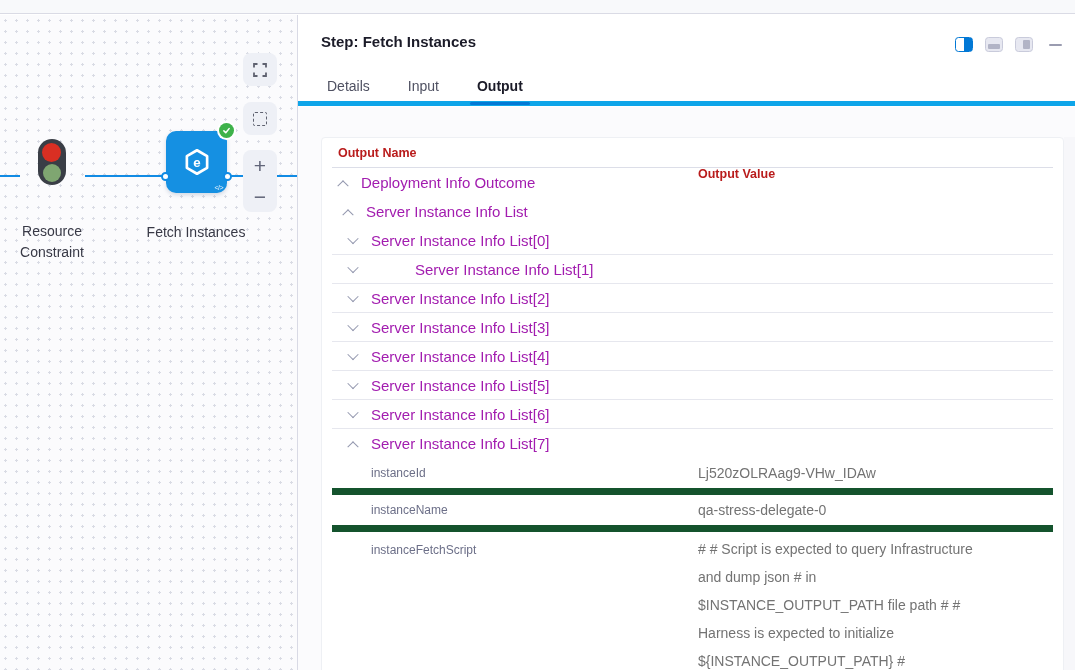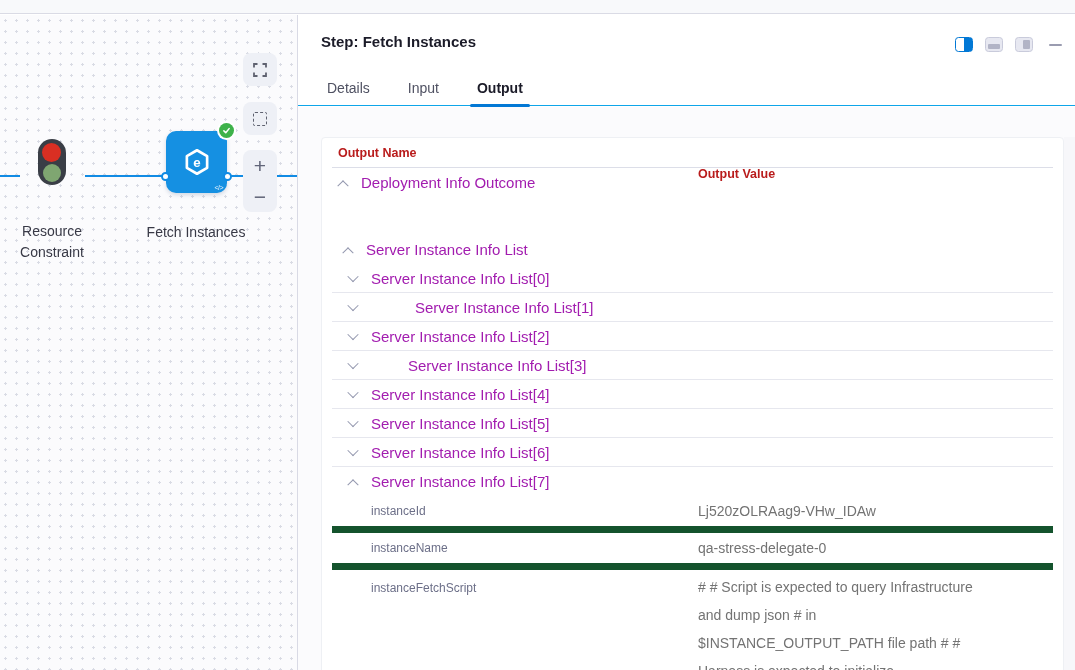--- a/index.html
+++ b/index.html
@@ -64,21 +64,21 @@
   .lico.bottom { background:#e7e8f1; border:1px solid #c9cbdb; }
   .lico.bottom::after { content:""; position:absolute; left:2px; right:2px; bottom:2px;
     height:5px; background:#b2b4c6; border-radius:1px; }
   .lico.float { background:#e7e8f1; border:1px solid #c9cbdb; }
   .lico.float::after { content:""; position:absolute; right:2px; top:2px;
     width:7px; height:9px; background:#b2b4c6; border-radius:1px; }
   .dash { width:13px; height:2px; background:#9a9cb0; border-radius:1px;
     margin-left:4px; cursor:pointer; }
 
   .tabbar { position:absolute; left:0; right:0; top:56px; height:35px;
-    border-bottom:1px solid #0ea5e9; display:flex; align-items:center;
+    border-bottom:5px solid #0ea5e9; display:flex; align-items:center;
     padding-left:24px; gap:28px; }
   .tab { font-size:14px; color:#4f5162; cursor:pointer; position:relative;
     height:35px; display:flex; align-items:center; padding:0 5px; }
   .tab.active { color:#1b1b28; font-weight:700; }
   .tab.active::after { content:""; position:absolute; left:-2px; right:-2px;
     bottom:-1px; height:3px; background:#0278d5; border-radius:2px; }
 
   .content { position:absolute; left:0; right:0; top:92px; bottom:0; background:#fbfbfd; }
   .card { position:absolute; left:23px; top:30px; width:743px; height:620px;
     background:#fff; border:1px solid #eef0f4; border-radius:4px;
@@ -181,21 +181,21 @@
         <span class="c1">Output Name</span>
         <span class="c2">Output Value</span>
       </div>
       <div>
           <div class="trow" style="padding-left: 4px;">
             <span class="chevbox">
               <span class="chev up"></span>
             </span>
             <span class="tlabel">Deployment Info Outcome</span>
           </div>
-          <div class="trow" style="padding-left: 9px; margin-top: 38px;">
+          <div class="trow" style="padding-left: 9px;">
             <span class="chevbox">
               <span class="chev up"></span>
             </span>
             <span class="tlabel">Server Instance Info List</span>
           </div>
           <div class="trow sep" style="padding-left: 14px;">
             <span class="chevbox">
               <span class="chev down"></span>
             </span>
             <span class="tlabel">Server Instance Info List[0]</span>
@@ -205,21 +205,21 @@
               <span class="chev down"></span>
             </span>
             <span class="tlabel">Server Instance Info List[1]</span>
           </div>
           <div class="trow sep" style="padding-left: 14px;">
             <span class="chevbox">
               <span class="chev down"></span>
             </span>
             <span class="tlabel">Server Instance Info List[2]</span>
           </div>
-          <div class="trow sep" style="padding-left: 14px; gap: 37px;">
+          <div class="trow sep" style="padding-left: 14px;">
             <span class="chevbox">
               <span class="chev down"></span>
             </span>
             <span class="tlabel">Server Instance Info List[3]</span>
           </div>
           <div class="trow sep" style="padding-left: 14px;">
             <span class="chevbox">
               <span class="chev down"></span>
             </span>
             <span class="tlabel">Server Instance Info List[4]</span>

